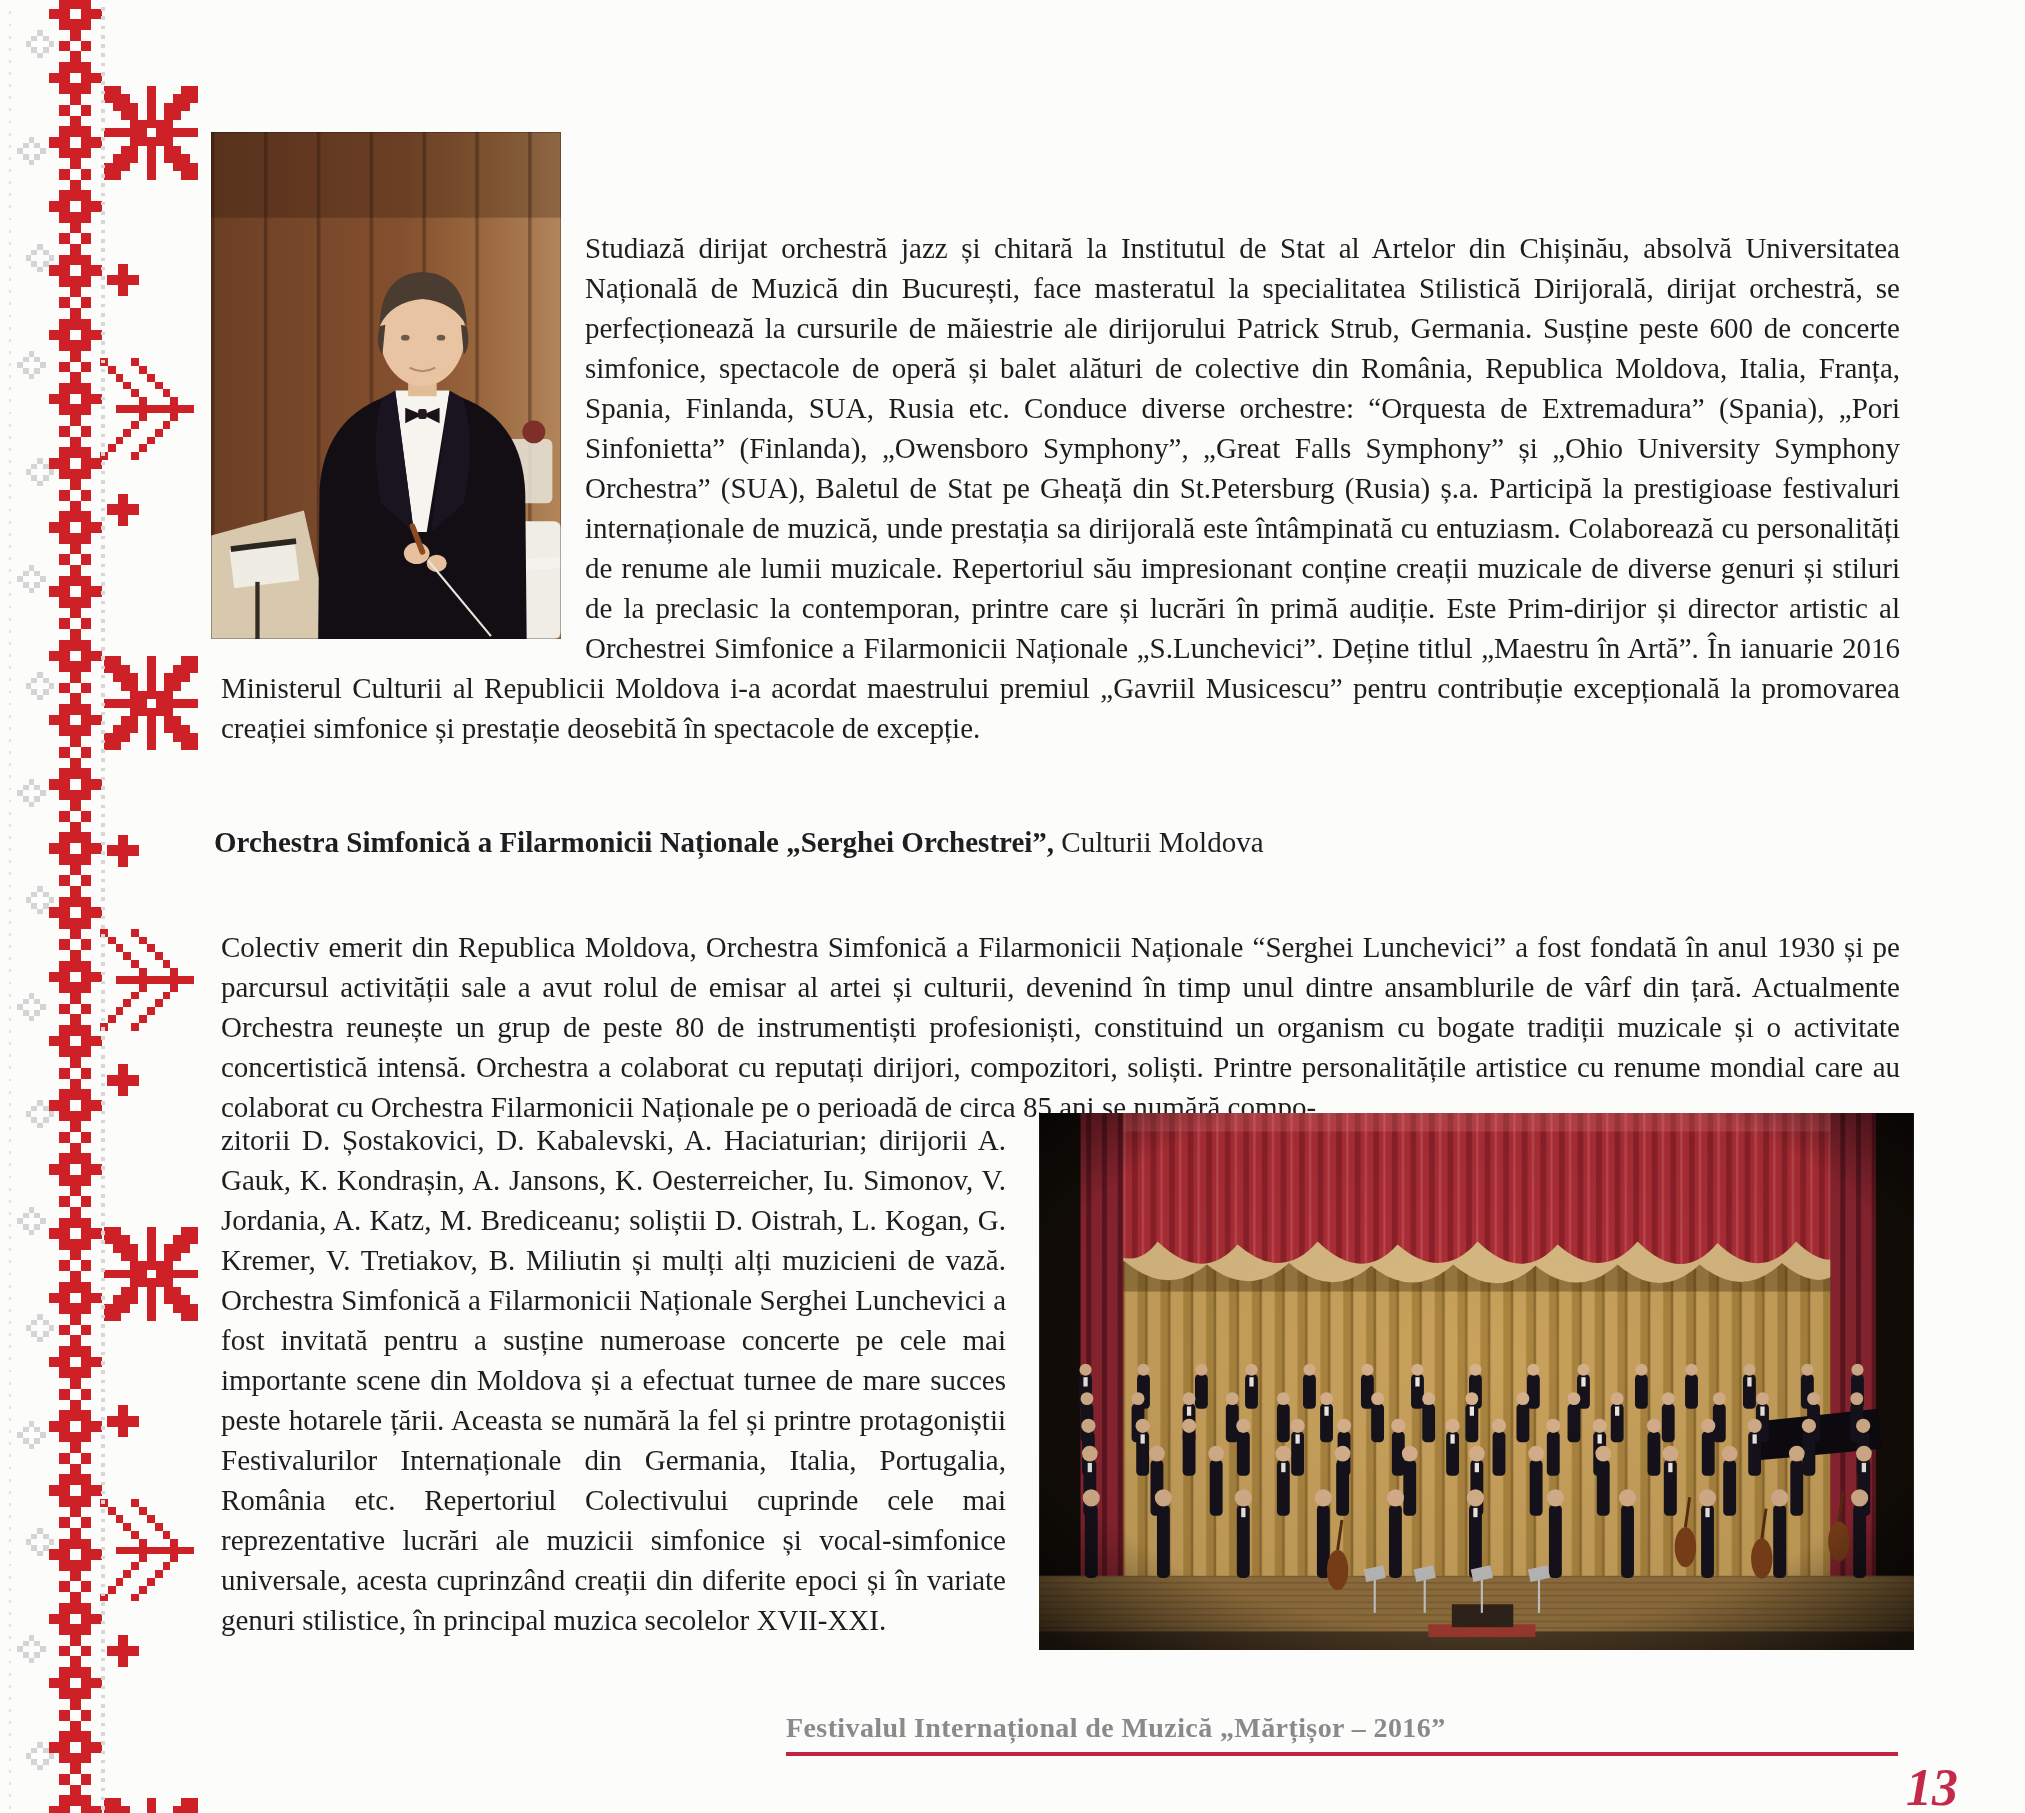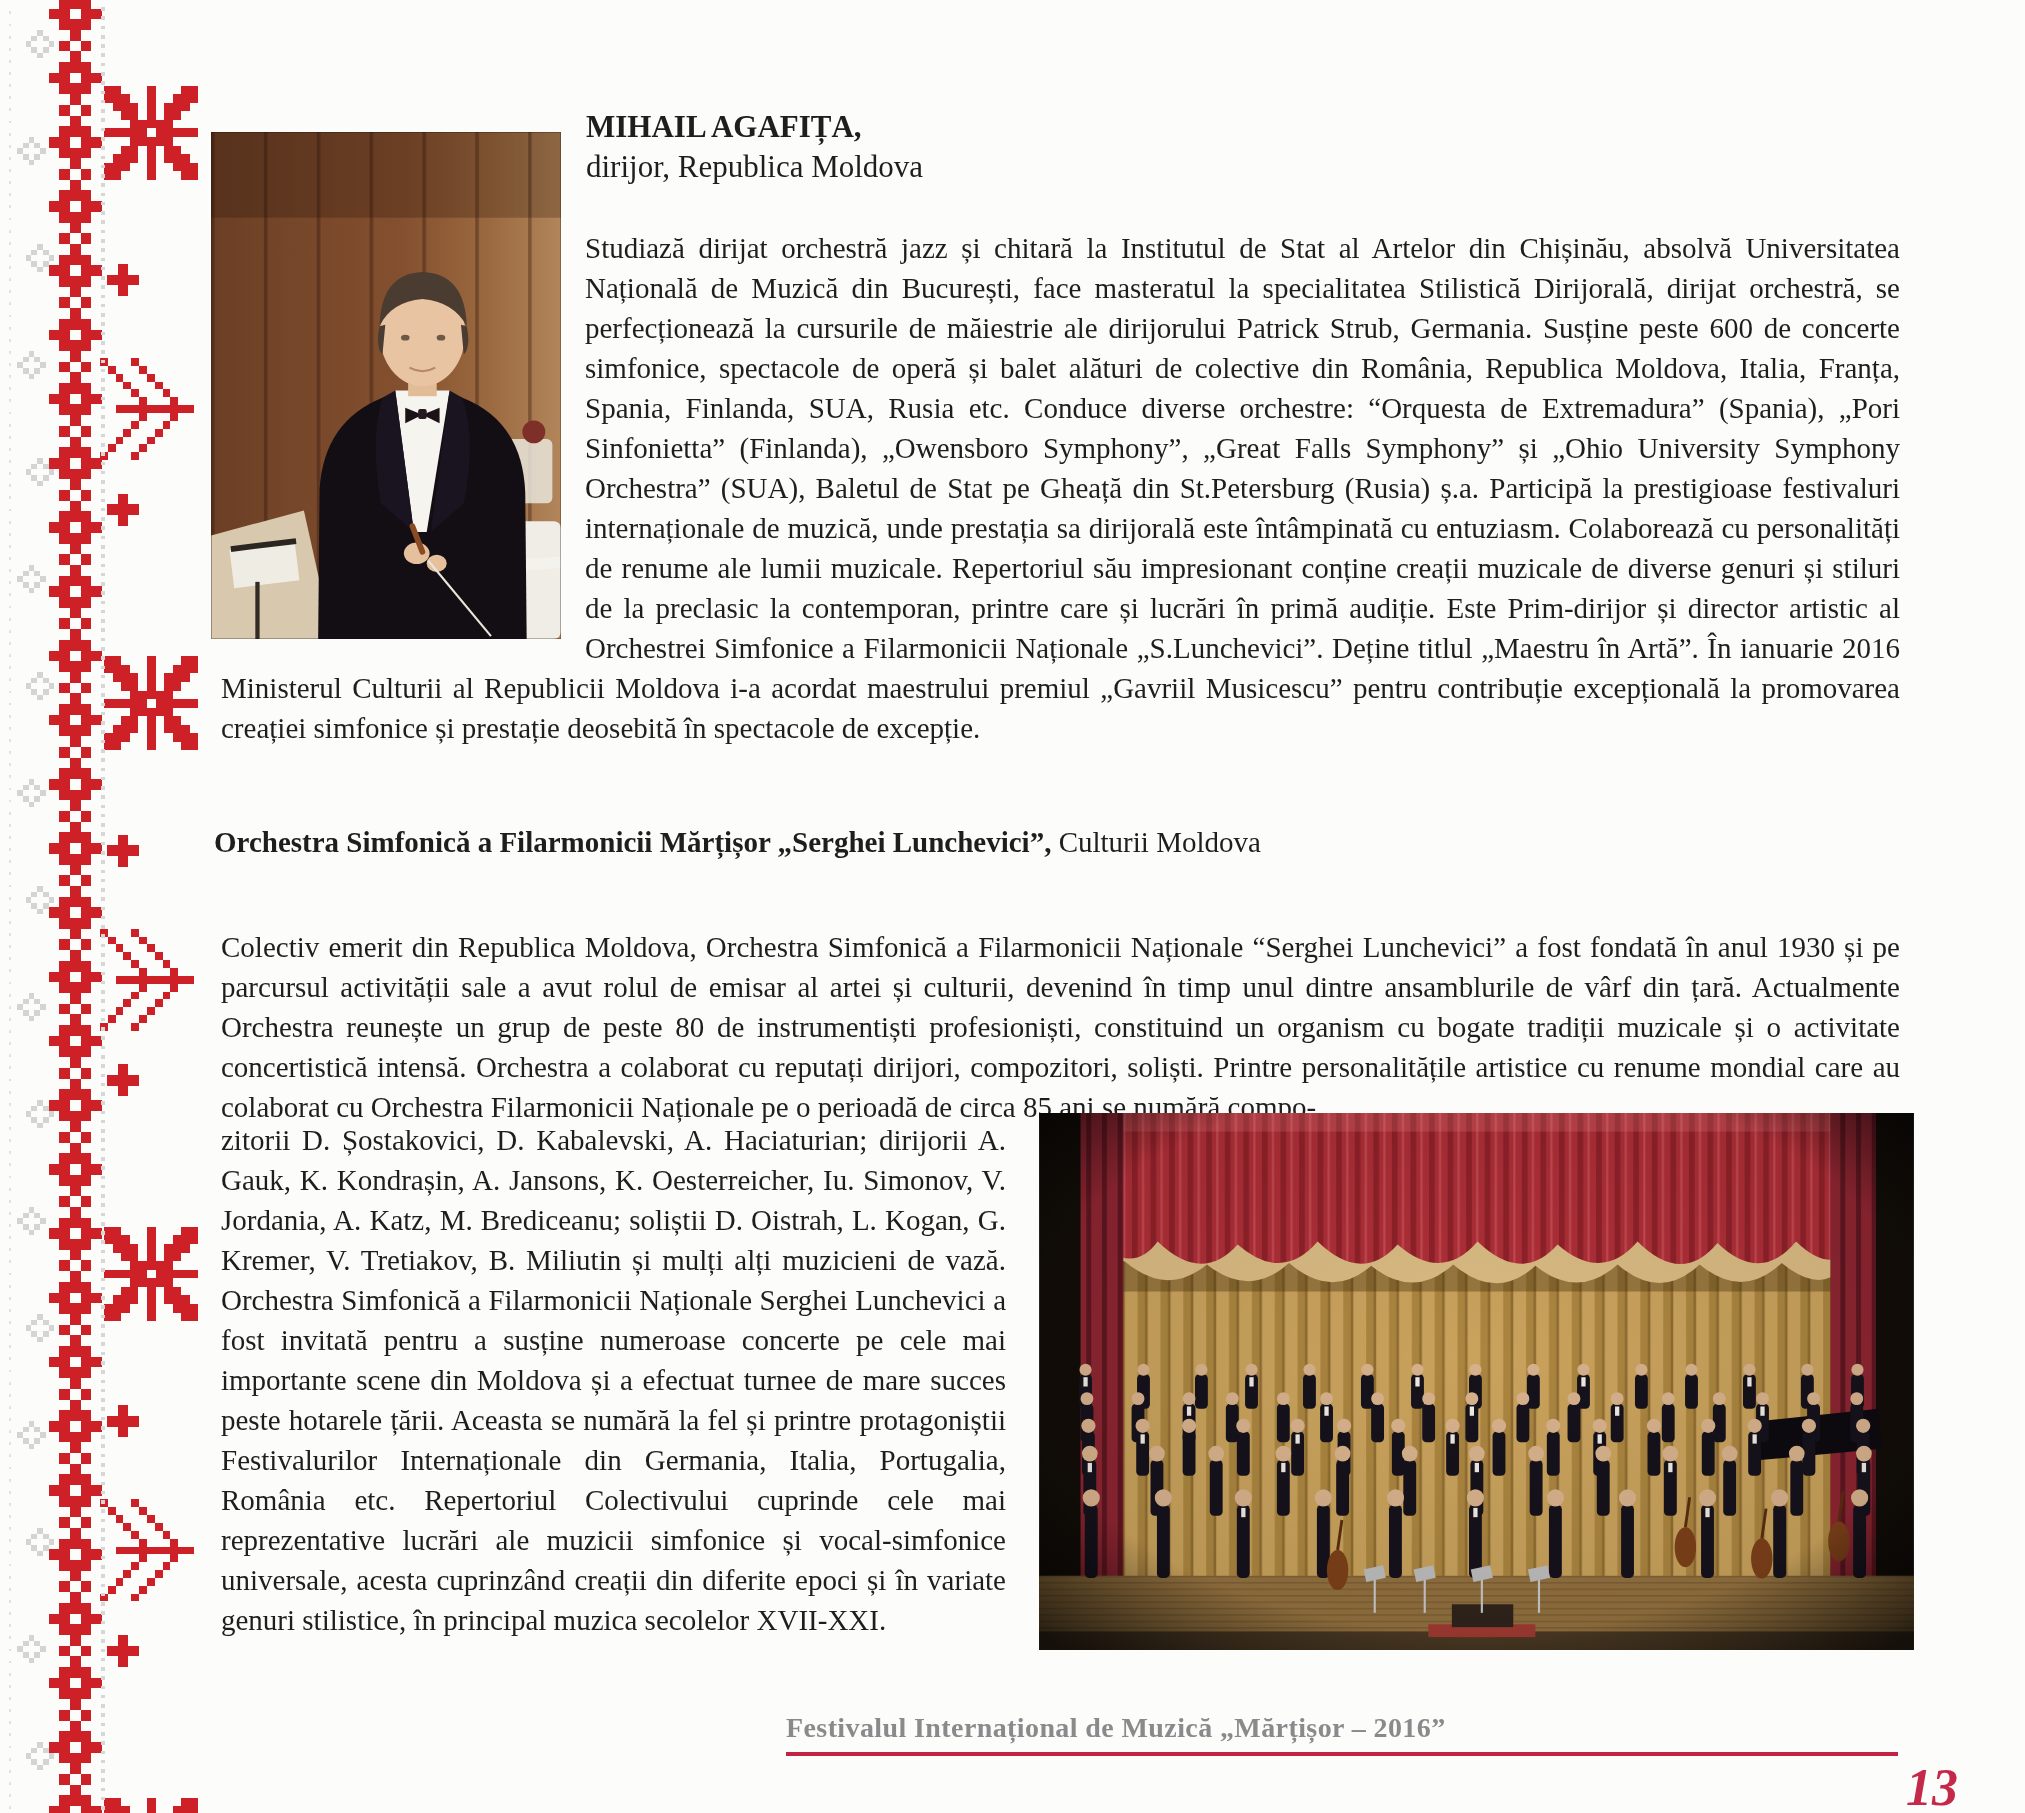--- a/index.html
+++ b/index.html
@@ -112,32 +112,28 @@
     <ellipse cx="322" cy="288" rx="6" ry="4" fill="#3a2c22" opacity=".7"></ellipse>
     <path d="M278 330 Q296 340 314 330" stroke="#b3886a" stroke-width="3" fill="none"></path>
 
     <ellipse cx="288" cy="590" rx="18" ry="15" fill="#e6c09c"></ellipse>
     <ellipse cx="316" cy="604" rx="14" ry="12" fill="#e6c09c"></ellipse>
     <line x1="296" y1="588" x2="282" y2="552" stroke="#8a4a22" stroke-width="8" stroke-linecap="round"></line>
     <line x1="304" y1="600" x2="392" y2="706" stroke="#e9e5da" stroke-width="3"></line>
     <rect width="490" height="710" fill="none" stroke="rgba(20,10,5,.4)" stroke-width="2"></rect>
   </svg>
 
-  <div id="artist-head">
-    <div class="artist-name">MIHAIL AGAFIȚA,</div>
-    <div class="artist-role">dirijor, Republica Moldova</div>
-  </div>
 
   <div class="textcol" id="bio-block">
     <div class="spacer-l"></div>
     <p class="body">Studiază dirijat orchestră jazz și chitară la Institutul de Stat al Artelor din Chișinău, absolvă Universitatea Națională de Muzică din București, face masteratul la specialitatea Stilistică Dirijorală, dirijat orchestră, se perfecționează la cursurile de măiestrie ale dirijorului Patrick Strub, Germania. Susține peste 600 de concerte simfonice, spectacole de operă și balet alături de colective din România, Republica Moldova, Italia, Franța, Spania, Finlanda, SUA, Rusia etc. Conduce diverse orchestre: “Orquesta de Extremadura” (Spania), „Pori Sinfonietta” (Finlanda), „Owensboro Symphony”, „Great Falls Symphony” și „Ohio University Symphony Orchestra” (SUA), Baletul de Stat pe Gheață din St.Petersburg (Rusia) ș.a. Participă la prestigioase festivaluri internaționale de muzică, unde prestația sa dirijorală este întâmpinată cu entuziasm. Colaborează cu personalități de renume ale lumii muzicale. Repertoriul său impresionant conține creații muzicale de diverse genuri și stiluri de la preclasic la contemporan, printre care și lucrări în primă audiție. Este Prim-dirijor și director artistic al Orchestrei Simfonice a Filarmonicii Naționale „S.Lunchevici”. Deține titlul „Maestru în Artă”. În ianuarie 2016 Ministerul Culturii al Republicii Moldova i-a acordat maestrului premiul „Gavriil Musicescu” pentru contribuție excepțională la promovarea creației simfonice și prestație deosebită în spectacole de excepție.</p>
   </div>
 
   <div id="orch-heading">
-    <b>Orchestra Simfonică a Filarmonicii Mărțișor „Serghei Lunchevici”,</b><span> Culturii Moldova</span>
+    <b>Orchestra Simfonică a Filarmonicii Naționale „Serghei Orchestrei”,</b><span> Culturii Moldova</span>
   </div>
 
   <div class="textcol" id="para2a">
     <p class="body">Colectiv emerit din Republica Moldova, Orchestra Simfonică a Filarmonicii Naționale “Serghei Lunchevici” a fost fondată în anul 1930 și pe parcursul activității sale a avut rolul de emisar al artei și culturii, devenind în timp unul dintre ansamblurile de vârf din țară. Actualmente Orchestra reunește un grup de peste 80 de instrumentiști profesioniști, constituind un organism cu bogate tradiții muzicale și o activitate concertistică intensă. Orchestra a colaborat cu reputați dirijori, compozitori, soliști. Printre personalitățile artistice cu renume mondial care au colaborat cu Orchestra Filarmonicii Naționale pe o perioadă de circa 85 ani se numără compo-</p>
   </div>
 
   <div class="textcol" id="para2b-block">
     <div class="spacer-r"></div>
     <p class="body">zitorii D. Șostakovici, D. Kabalevski, A. Haciaturian; dirijorii A. Gauk, K. Kondrașin, A. Jansons, K. Oesterreicher, Iu. Simonov, V. Jordania, A. Katz, M. Brediceanu; soliștii D. Oistrah, L. Kogan, G. Kremer, V. Tretiakov, B. Miliutin și mulți alți muzicieni de vază. Orchestra Simfonică a Filarmonicii Naționale Serghei Lunchevici a fost invitată pentru a susține numeroase concerte pe cele mai importante scene din Moldova și a efectuat turnee de mare succes peste hotarele țării. Aceasta se numără la fel și printre protagoniștii Festivalurilor Internaționale din Germania, Italia, Portugalia, România etc. Repertoriul Colectivului cuprinde cele mai reprezentative lucrări ale muzicii simfonice și vocal-simfonice universale, acesta cuprinzând creații din diferite epoci și în variate genuri stilistice, în principal muzica secolelor XVII-XXI.</p>
   </div>

